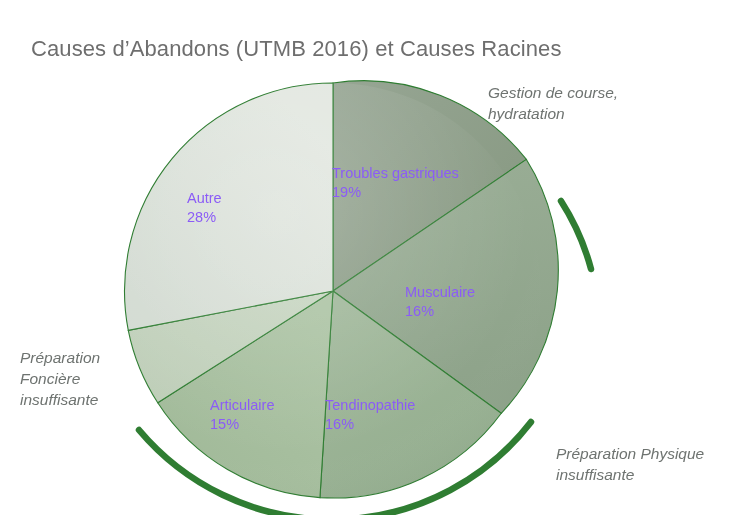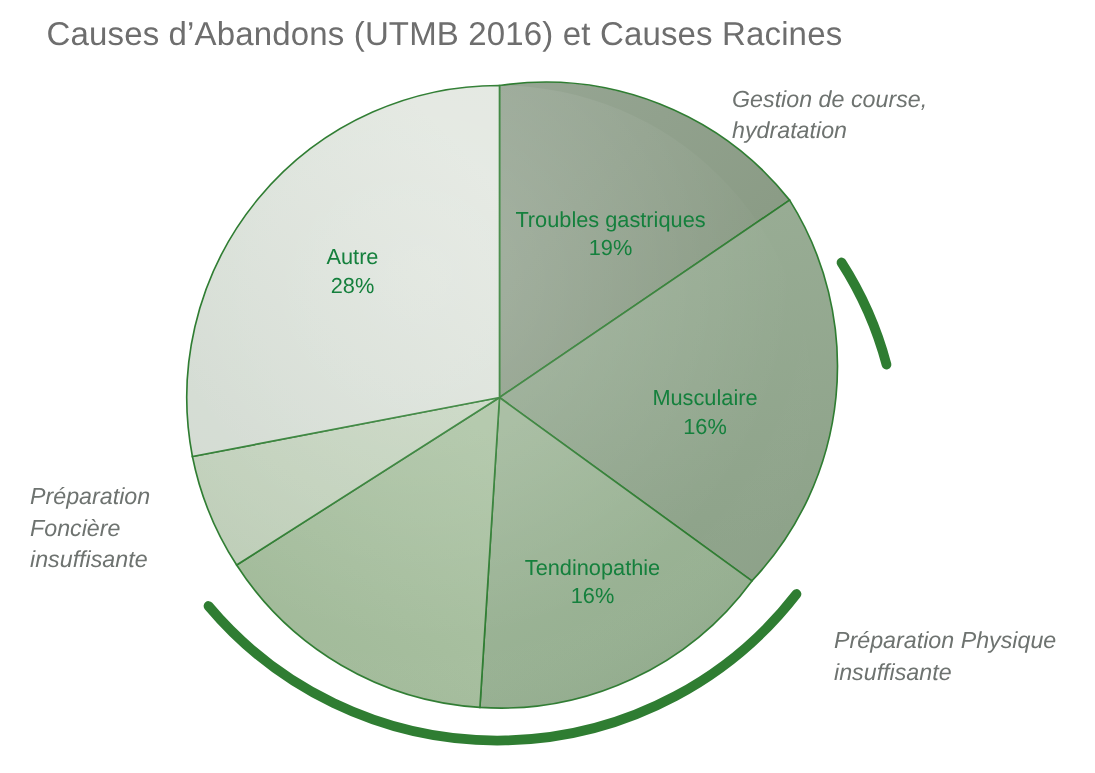--- a/index.html
+++ b/index.html
@@ -4,37 +4,37 @@
 <style>
   html,body{margin:0;padding:0;}
   body{
     width:730px;height:515px;
     background:#ffffff;
     font-family:"Liberation Sans","DejaVu Sans",sans-serif;
     position:relative;overflow:hidden;
     -webkit-font-smoothing:antialiased;
   }
 
-  .chart-root{position:absolute;inset:0;}
+  .chart-root{position:absolute;inset:0;margin-top:26px;}
 
   .chart-title{
     position:absolute;left:31px;top:10px;
     font-size:22px;color:#6e6e6e;
     letter-spacing:.1px;white-space:nowrap;
   }
 
   svg.pie-canvas{
     position:absolute;left:0;top:0;width:730px;height:515px;
     overflow:visible;
   }
 
   .slice-label{
     position:absolute;
-    color:#15803d;font-size:14.5px;line-height:19px;
-    text-align:center;white-space:nowrap;
+    color:#8b5cf6;font-size:14.5px;line-height:19px;
+    white-space:nowrap;
     pointer-events:none;
   }
   .slice-label .pct{display:block;}
 
   .annot{
     position:absolute;
     color:#6e7370;font-size:15.5px;line-height:21px;
   }
   .annot.right{text-align:left;font-style:italic;}
   .annot.left{text-align:left;}
@@ -110,20 +110,24 @@
   <div class="slice-label" style="left:405px;top:257px;width:130px;">
     <span>Musculaire</span>
     <span class="pct">16%</span>
   </div>
 
   <div class="slice-label" style="left:325px;top:370px;width:140px;">
     <span>Tendinopathie</span>
     <span class="pct">16%</span>
   </div>
 
+  <div class="slice-label" style="left:210px;top:370px;width:120px;">
+    <span>Articulaire</span>
+    <span class="pct">15%</span>
+  </div>
 
 
   <div class="slice-label" style="left:187px;top:163px;width:96px;">
     <span>Autre</span>
     <span class="pct">28%</span>
   </div>
 
   <div class="annot right" style="left:488px;top:56px;width:235px;">
     <div>Gestion de course,</div>
     <div>hydratation</div>

